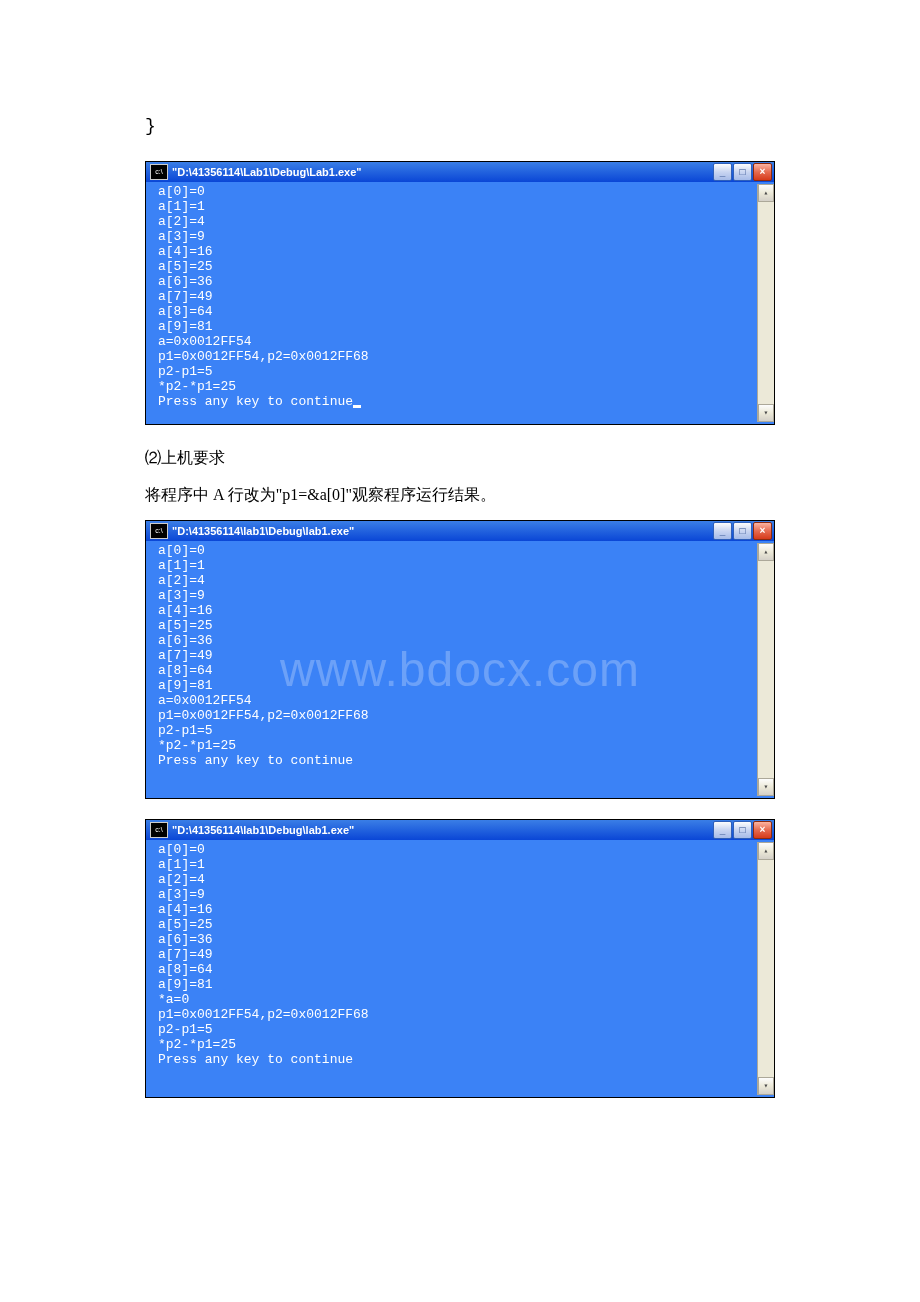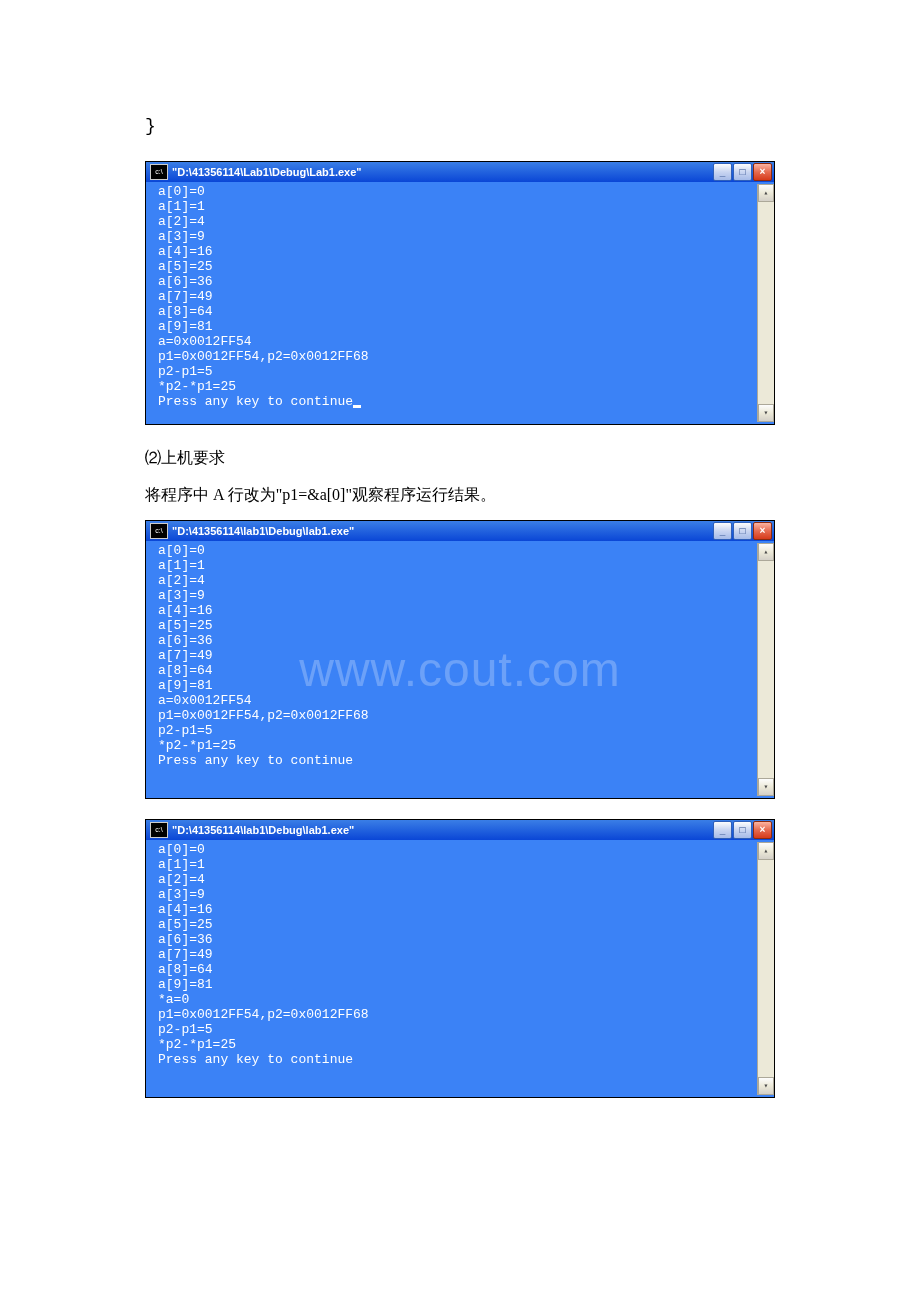--- a/index.html
+++ b/index.html
@@ -208,21 +208,21 @@
 a[6]=36
 a[7]=49
 a[8]=64
 a[9]=81
 a=0x0012FF54
 p1=0x0012FF54,p2=0x0012FF68
 p2-p1=5
 *p2-*p1=25
 Press any key to continue
 </div>
-      <div class="watermark">www.cout.com</div>
+      <div class="watermark">www.bdocx.com</div>
       <div class="console-scrollbar">
         <div class="sb-btn">▴</div>
         <div class="sb-track"></div>
         <div class="sb-btn">▾</div>
       </div>
     </div>
   </div>
 
 
   <div class="console-window third">

